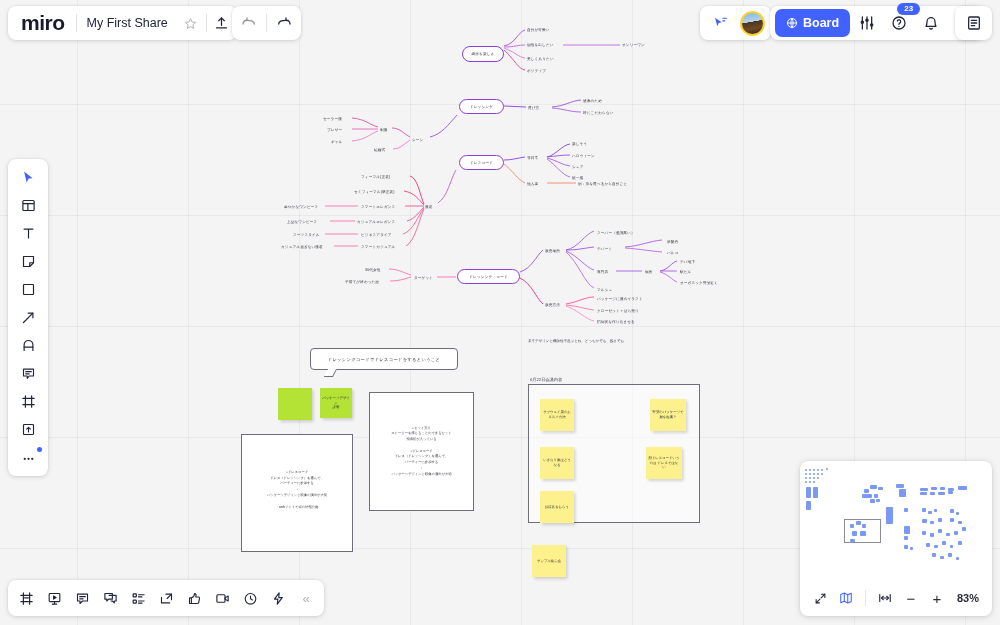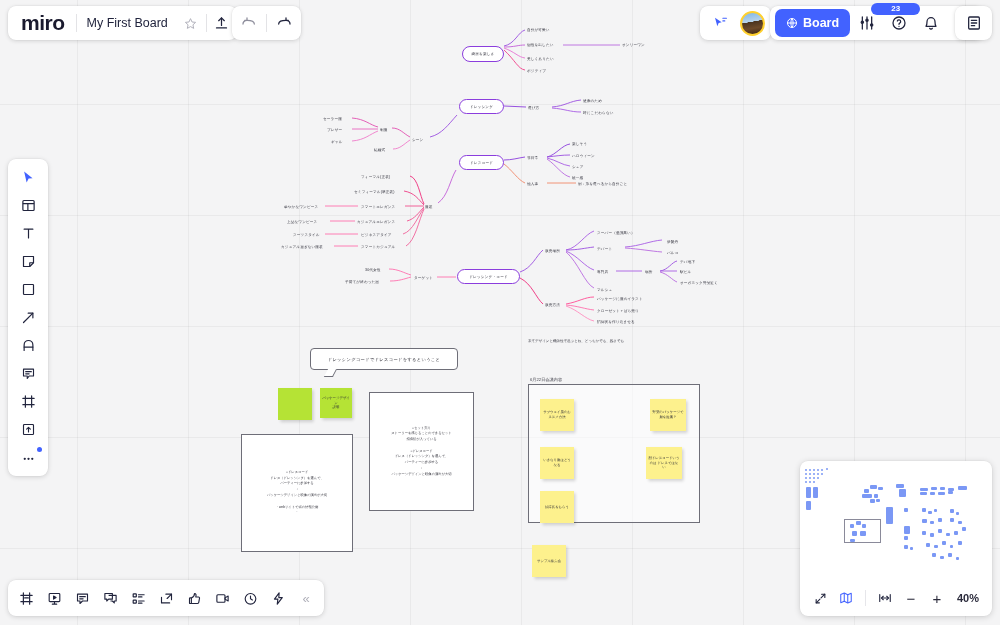--- a/index.html
+++ b/index.html
@@ -41,21 +41,21 @@
     height: 28px; padding: 0 11px; font-size: 12.5px; font-weight: 600; cursor: pointer;
   }
   .avatar {
     width: 25px; height: 25px; border-radius: 50%;
     background: linear-gradient(170deg,#7fb6e8 0%,#b8d3ea 42%,#4a3420 43%,#6d4a2a 70%,#3a2413 100%);
     border: 2px solid #ffd02e; cursor: pointer;
   }
   .badge {
     position: absolute; top: -5px; right: -6px;
     background: #4262ff; color: #fff; font-size: 8px; font-weight: 700;
-    border-radius: 9px; padding: 1px 20px; line-height: 1.2;
+    border-radius: 9px; padding: 1px 7px; line-height: 1.2;
   }
 
   
   .lefttool {
     position: absolute; left: 8px; top: 159px; width: 40px;
     background: #fff; border-radius: 8px; z-index: 40;
     box-shadow: 0 1px 5px rgba(0,0,0,.15), 0 0 0 .5px rgba(0,0,0,.04);
     padding: 5px 0; display: flex; flex-direction: column; align-items: center; gap: 1px;
   }
   .lt-item { position: relative; width: 30px; height: 27px; display: flex; align-items: center; justify-content: center; border-radius: 6px; cursor: pointer; }
@@ -305,21 +305,21 @@
           <div class="sticky-txt">サンプル販売会</div>
         </div>
       </div>
 
   </div>
 
   <div class="topbar">
     <div class="tb-group" style="left:8px;">
       <div class="logo">miro</div>
       <div class="vsep"></div>
-      <div class="board-title">My First Board</div>
+      <div class="board-title">My First Share</div>
       <div class="icon-btn">
         <svg width="13" height="13" viewBox="0 0 24 24" fill="none" stroke="#b0b0ba" stroke-width="1.8" stroke-linejoin="round">
           <polygon points="12,3 14.8,9.2 21.4,9.9 16.5,14.4 17.9,21 12,17.7 6.1,21 7.5,14.4 2.6,9.9 9.2,9.2"></polygon>
         </svg>
       </div>
       <div class="vsep"></div>
       <div class="icon-btn">
         <svg width="15" height="15" viewBox="0 0 24 24" fill="none" stroke="#21243d" stroke-width="2" stroke-linecap="round" stroke-linejoin="round">
           <path d="M12 3 L12 15"></path>
             <path d="M7.5 7.5 L12 3 L16.5 7.5"></path>
@@ -635,17 +635,17 @@
       <div class="mm-btn">
         <svg width="14" height="14" viewBox="0 0 24 24" fill="none" stroke="#21243d" stroke-width="1.9" stroke-linecap="round">
           <path d="M3 6 V18 M21 6 V18"></path>
             <path d="M6.5 12 H17.5"></path>
             <path d="M9 9 L6 12 L9 15"></path>
             <path d="M15 9 L18 12 L15 15"></path>
         </svg>
       </div>
       <div class="mm-btn" style="font-size:15px;">−</div>
       <div class="mm-btn" style="font-size:15px;">+</div>
-      <div class="mm-zoom">40%</div>
+      <div class="mm-zoom">83%</div>
     </div>
   </div>
 
 </div>
 
 </body></html>

